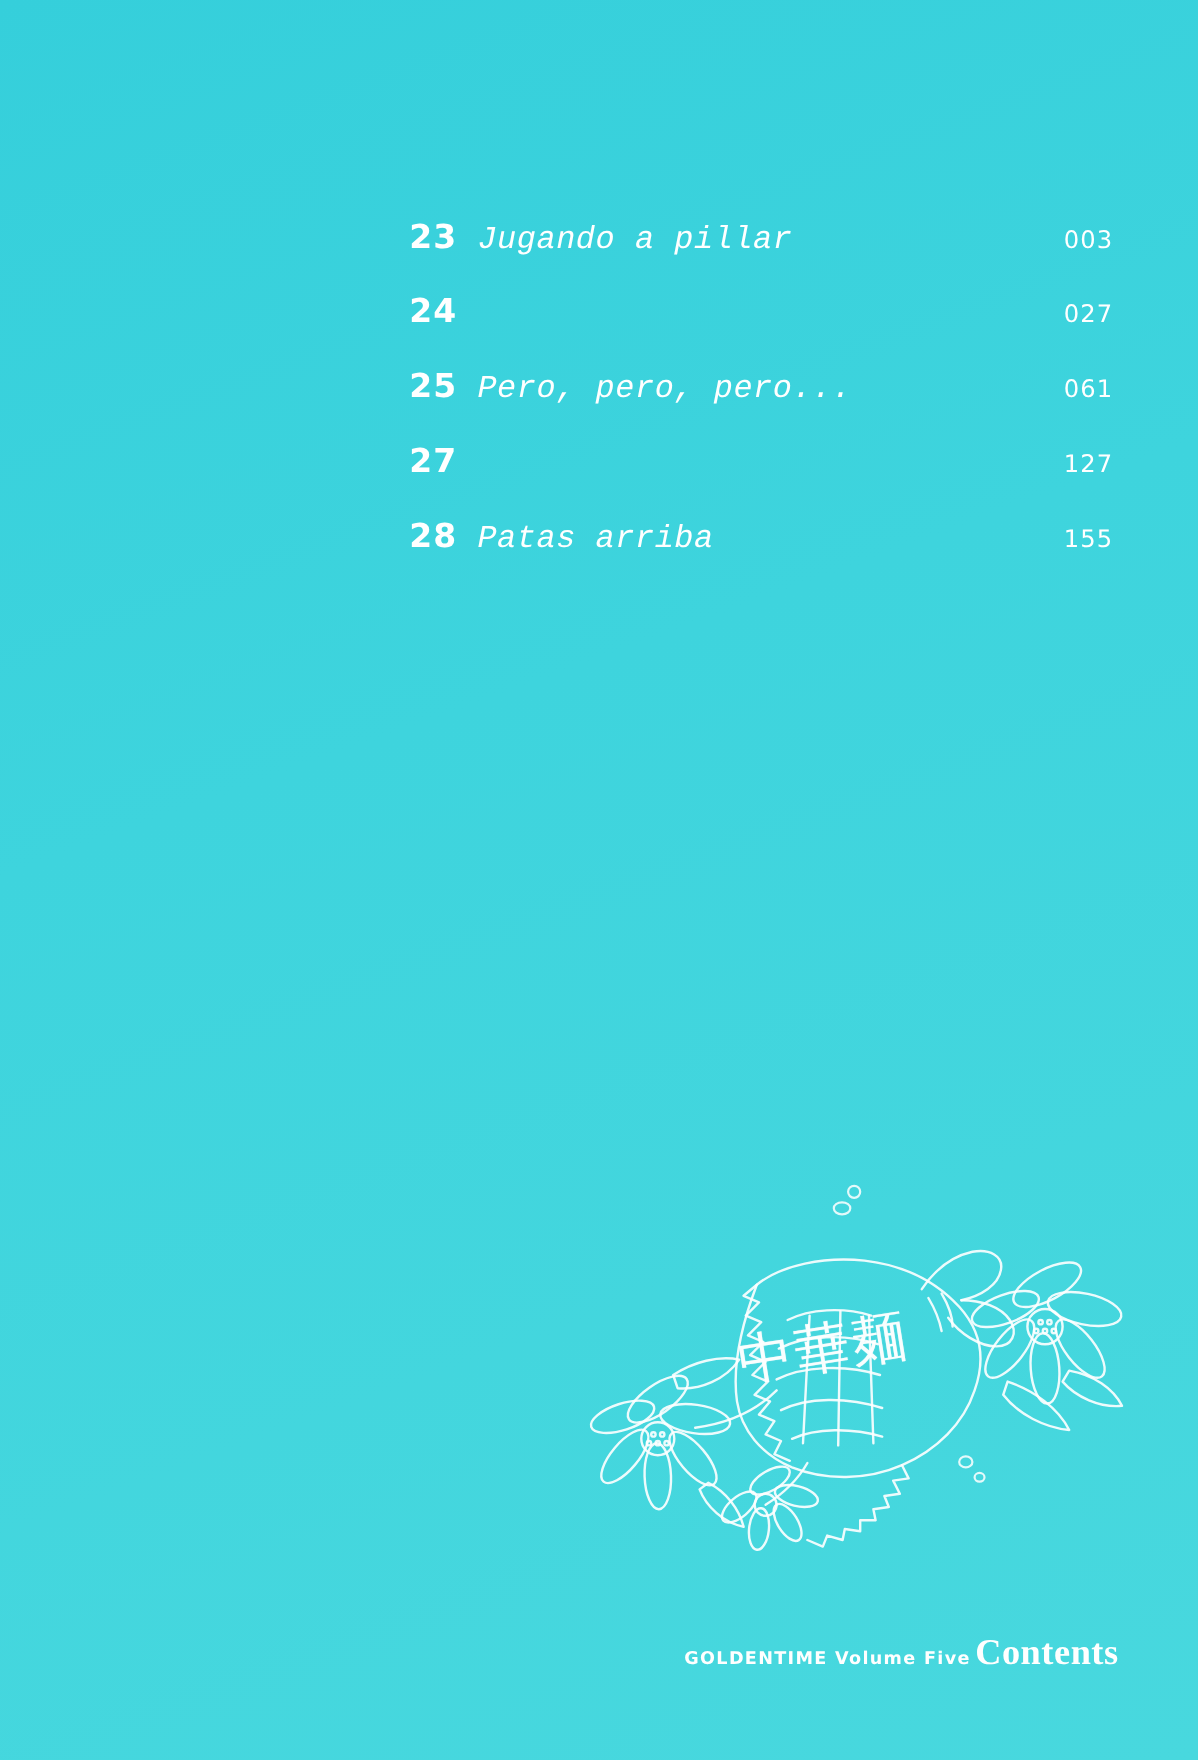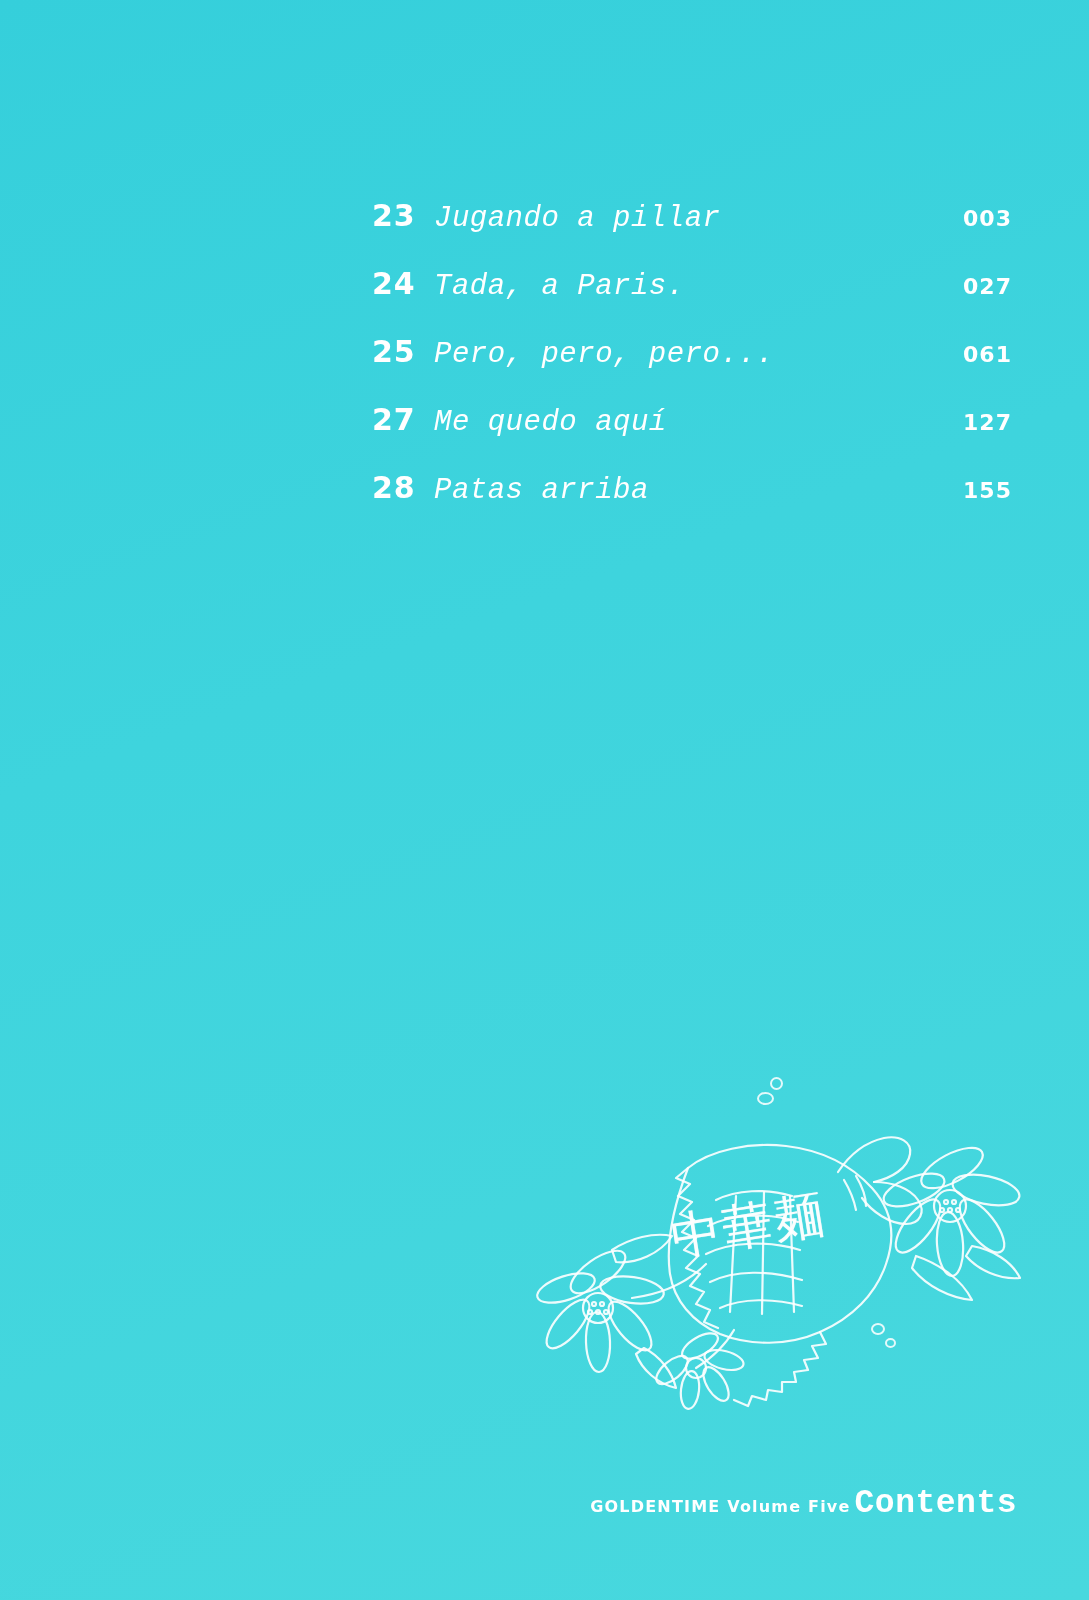--- a/index.html
+++ b/index.html
@@ -52,21 +52,21 @@
     font-style: italic;
     font-family: Liberation Mono, monospace;
     letter-spacing: 0.5px;
     white-space: nowrap;
   }
   .toc-page {
     flex: 0 0 90px;
     text-align: right;
     color: #ffffff;
     font-size: 22px;
-    font-weight: bold;
+    font-weight: normal;
     font-family: "DejaVu Sans", sans-serif;
     letter-spacing: 1px;
   }
 
   
   .footer {
     position: absolute;
     right: 72px;
     bottom: 78px;
     display: flex;
@@ -78,21 +78,21 @@
     font-size: 16px;
     font-weight: bold;
     letter-spacing: 1.2px;
     font-family: "DejaVu Sans", sans-serif;
   }
   .footer-contents {
     color: #ffffff;
     font-size: 33px;
     font-weight: bold;
     letter-spacing: 0.5px;
-    font-family: Liberation Mono, monospace;
+    font-family: Liberation Serif, serif;
   }
 
   
   .illustration {
     position: absolute;
     left: 520px;
     top: 1050px;
     width: 520px;
     height: 380px;
     pointer-events: none;
@@ -130,34 +130,32 @@
   <div class="toc">
 
     <div class="toc-row">
       <span class="toc-num">23</span>
       <span class="toc-title">Jugando a pillar</span>
       <span class="toc-page">003</span>
     </div>
 
     <div class="toc-row">
       <span class="toc-num">24</span>
-      <span class="toc-title">Tada, a Paris.</span>
       <span class="toc-page">027</span>
     </div>
 
     <div class="toc-row">
       <span class="toc-num">25</span>
       <span class="toc-title">Pero, pero, pero...</span>
       <span class="toc-page">061</span>
     </div>
 
 
     <div class="toc-row">
       <span class="toc-num">27</span>
-      <span class="toc-title">Me quedo aquí</span>
       <span class="toc-page">127</span>
     </div>
 
     <div class="toc-row">
       <span class="toc-num">28</span>
       <span class="toc-title">Patas arriba</span>
       <span class="toc-page">155</span>
     </div>
 
   </div>

